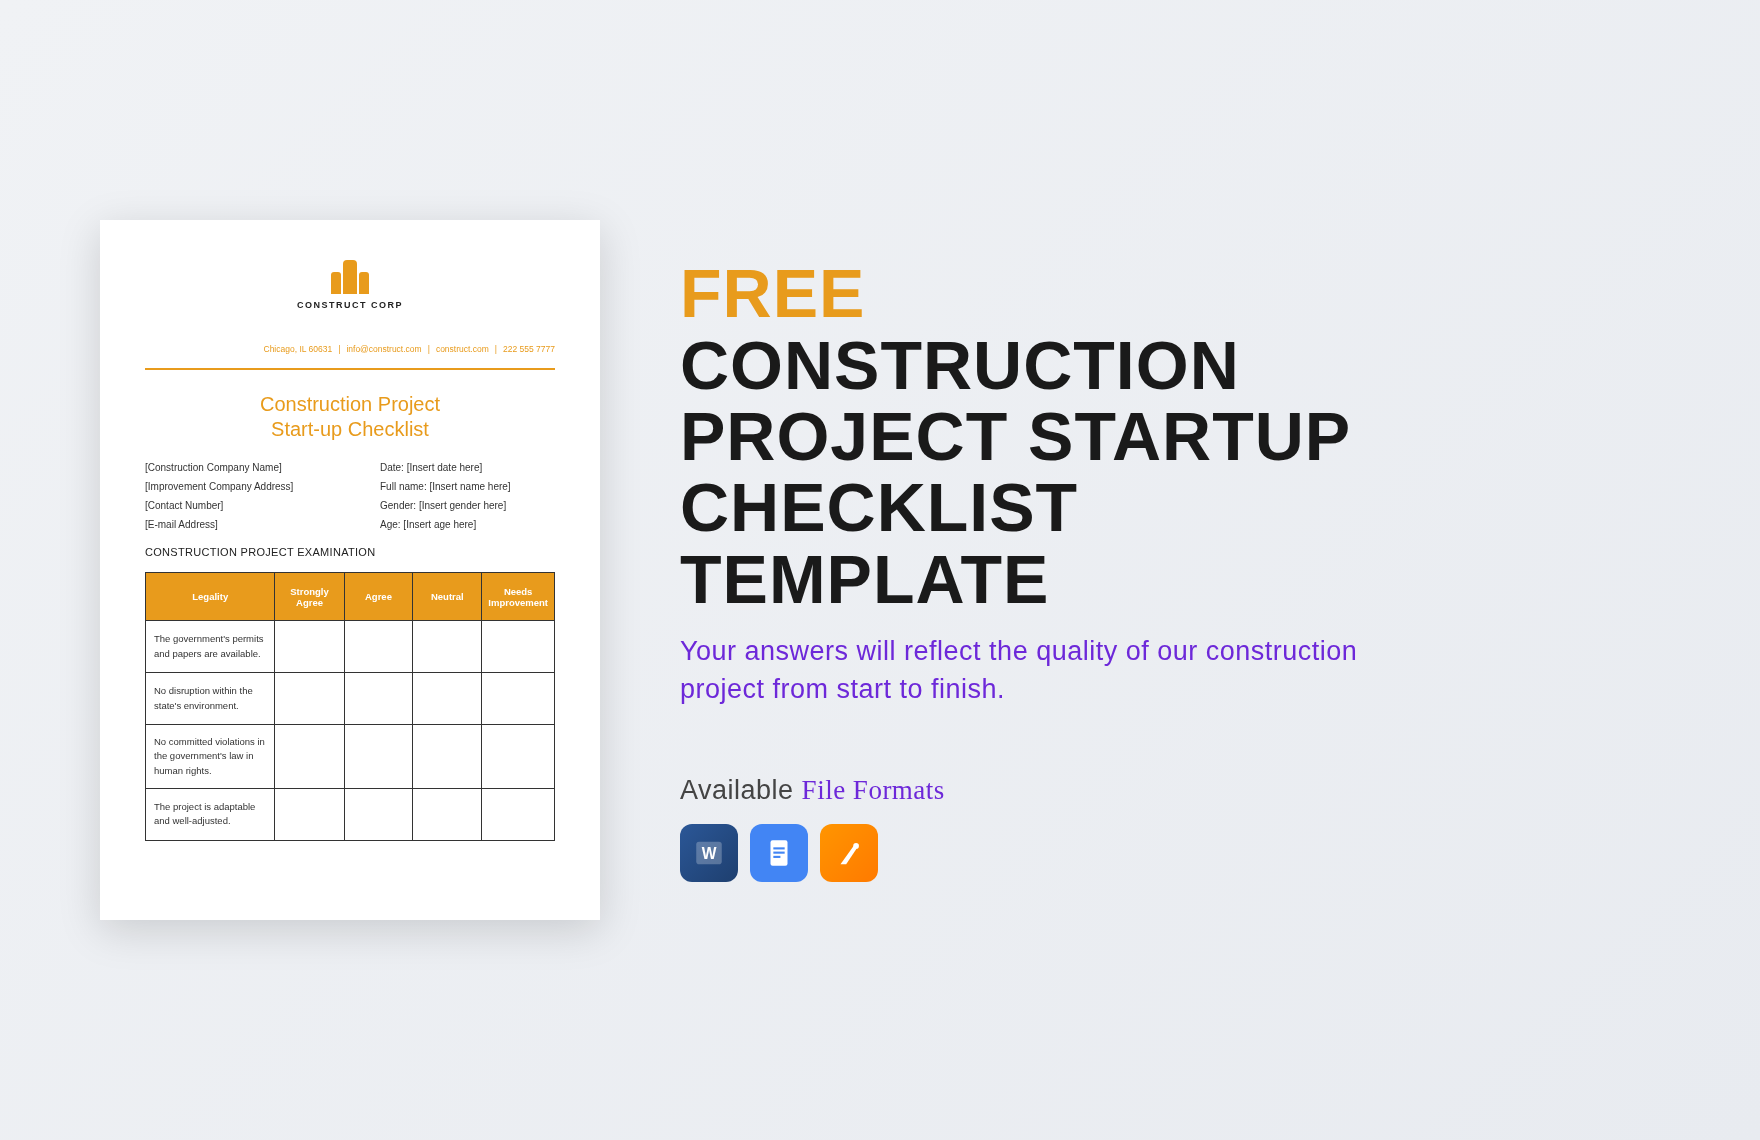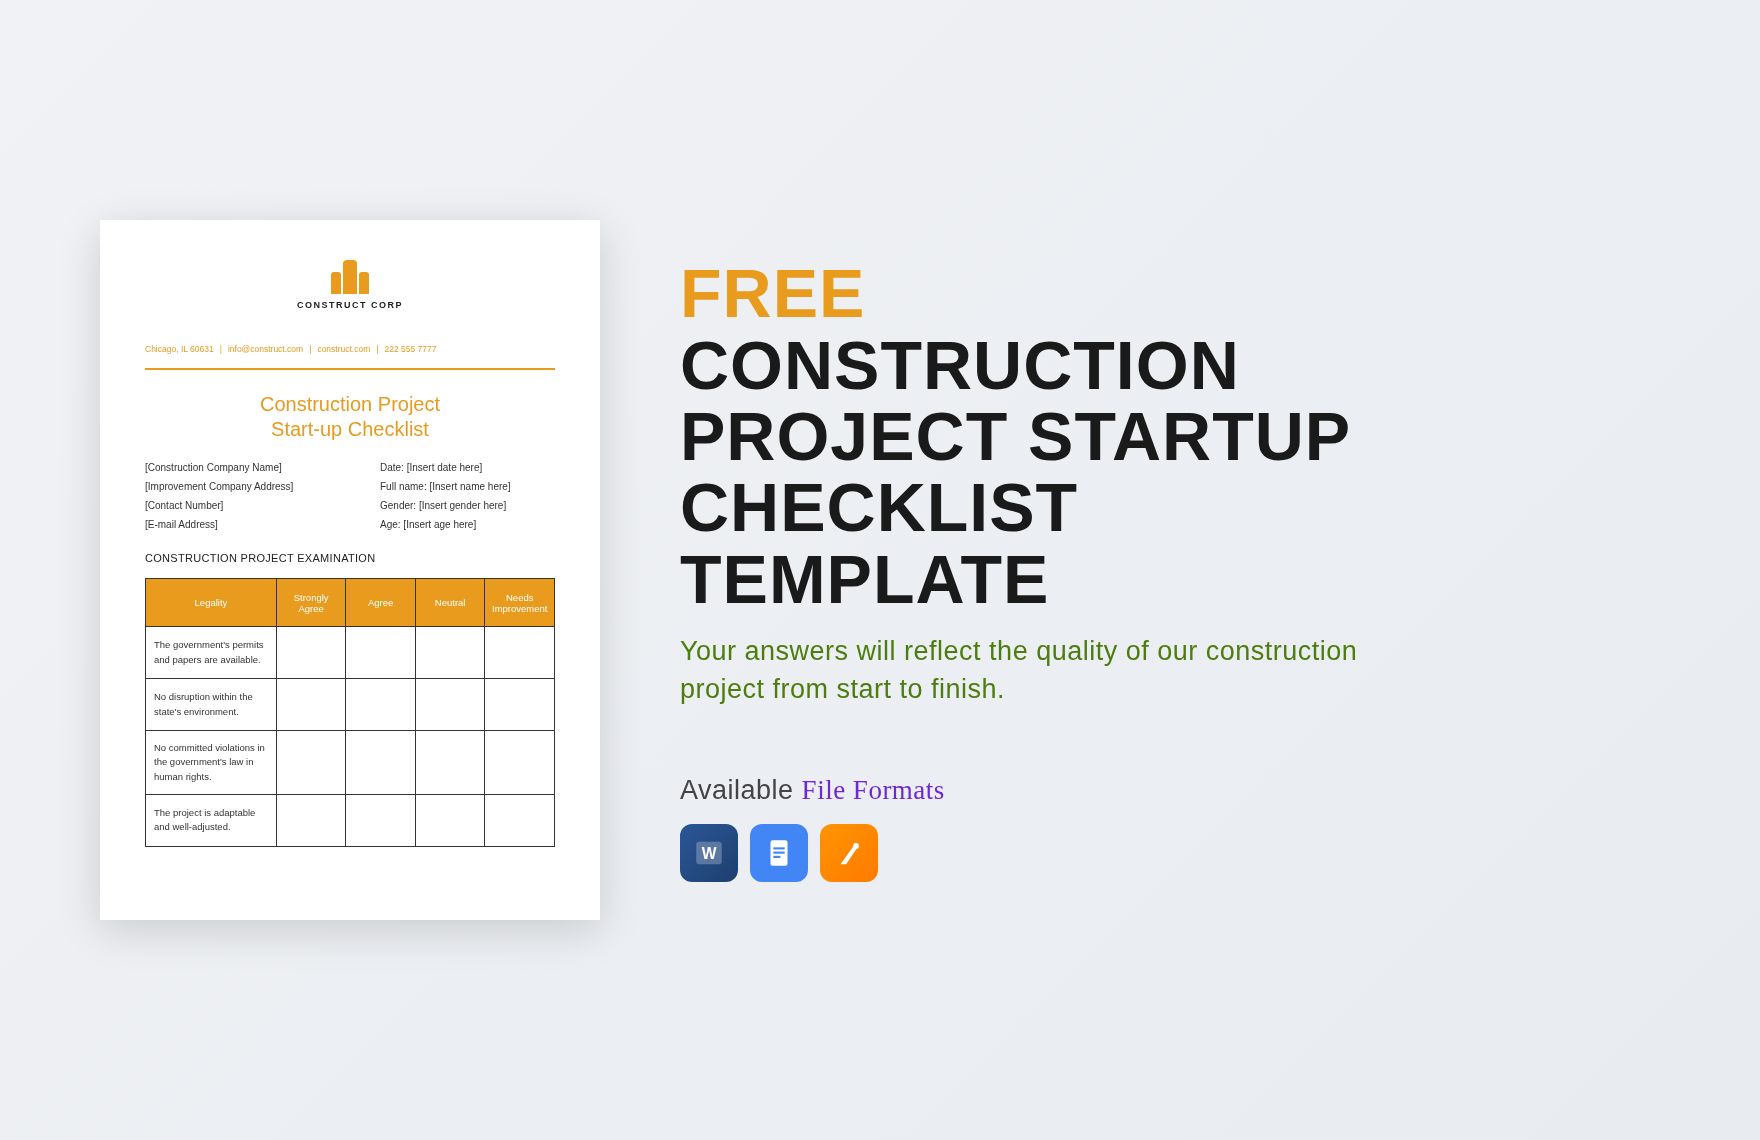--- a/index.html
+++ b/index.html
@@ -44,41 +44,41 @@
 .logo-bar.b1 { width: 10px; height: 22px; border-radius: 3px 3px 0 0; }
 .logo-bar.b2 { width: 14px; height: 34px; border-radius: 4px 4px 0 0; }
 .logo-bar.b3 { width: 10px; height: 22px; border-radius: 3px 3px 0 0; }
 .logo-text {
   font-size: 9px;
   font-weight: 700;
   letter-spacing: 1.5px;
   color: #222;
 }
 .contact-line {
-  text-align: left;
+  text-align: right;
   font-size: 8.5px;
   color: #e89b1c;
   margin: 10px 0 14px;
 }
 .contact-line .sep { margin: 0 6px; color: #e89b1c; }
 .hr { height: 2px; background: #e89b1c; margin-bottom: 22px; }
 .doc-title {
   text-align: center;
   color: #e89b1c;
   font-weight: 400;
   font-size: 20px;
   line-height: 1.25;
   margin-bottom: 20px;
 }
 .info-grid {
   display: flex;
   gap: 60px;
   font-size: 10px;
   color: #333;
-  margin-bottom: 22px;
+  margin-bottom: 16px;
 }
 .info-col { display: flex; flex-direction: column; gap: 8px; flex: 1; }
 .section-header {
   font-size: 11px;
   font-weight: 400;
   color: #222;
   letter-spacing: 0.3px;
   margin-bottom: 14px;
 }
 table {
@@ -86,21 +86,21 @@
   border-collapse: collapse;
 }
 th, td {
   border: 1px solid #333;
   font-size: 9.5px;
   padding: 10px 6px;
 }
 th {
   background: #e89b1c;
   color: #fff;
-  font-weight: 400;
+  font-weight: 700;
   text-align: center;
   vertical-align: middle;
   height: 48px;
 }
 th:first-child { width: 32%; }
 th:not(:first-child) { width: 17%; }
 td { color: #333; line-height: 1.5; height: 52px; vertical-align: middle; }
 td:first-child { text-align: left; padding-left: 8px; }
 td:not(:first-child) { text-align: center; }
 
@@ -113,21 +113,21 @@
   font-weight: 900;
   font-size: 68px;
   line-height: 1.05;
   letter-spacing: 1px;
   color: #1a1a1a;
   margin-bottom: 18px;
 }
 .promo-heading .free { color: #e89b1c; }
 .promo-desc {
   font-size: 27px;
-  color: #4d7c0f;
+  color: #6d28d9;
   line-height: 1.4;
   letter-spacing: 0.5px;
   margin-bottom: 66px;
 }
 .formats-label {
   font-size: 27px;
   color: #444;
   letter-spacing: 0.5px;
 }
 .formats-label .highlight { color: #6d28d9; font-family: Liberation Serif, serif; }

